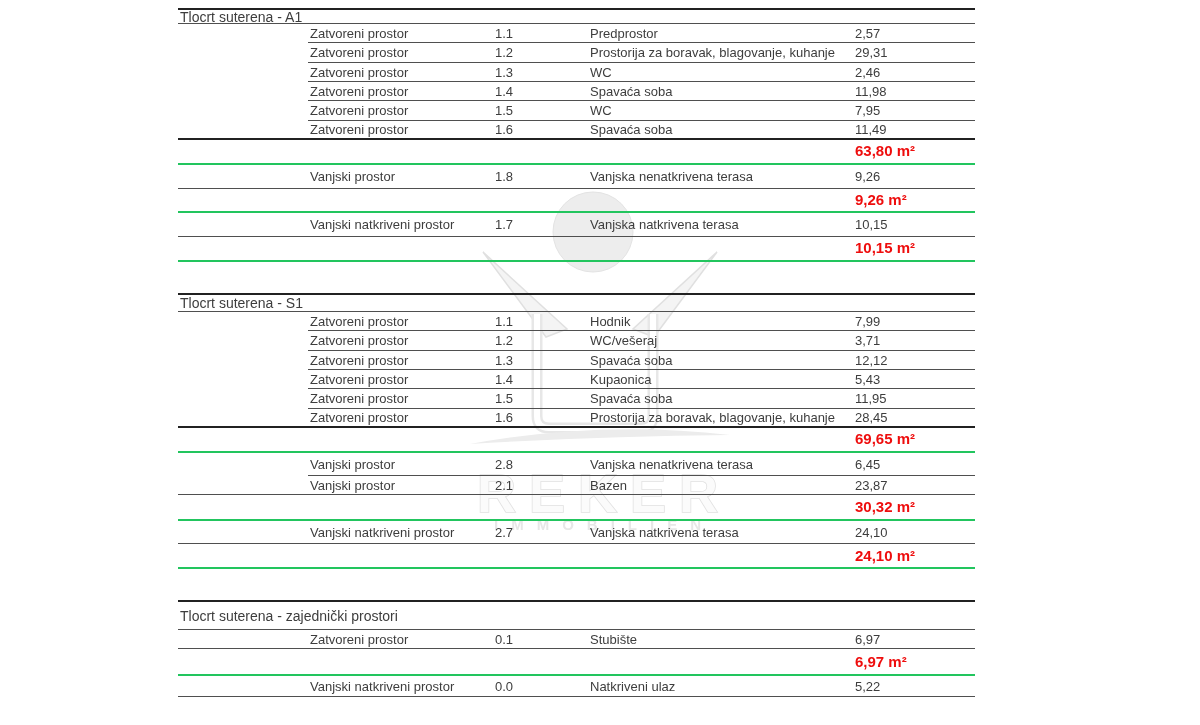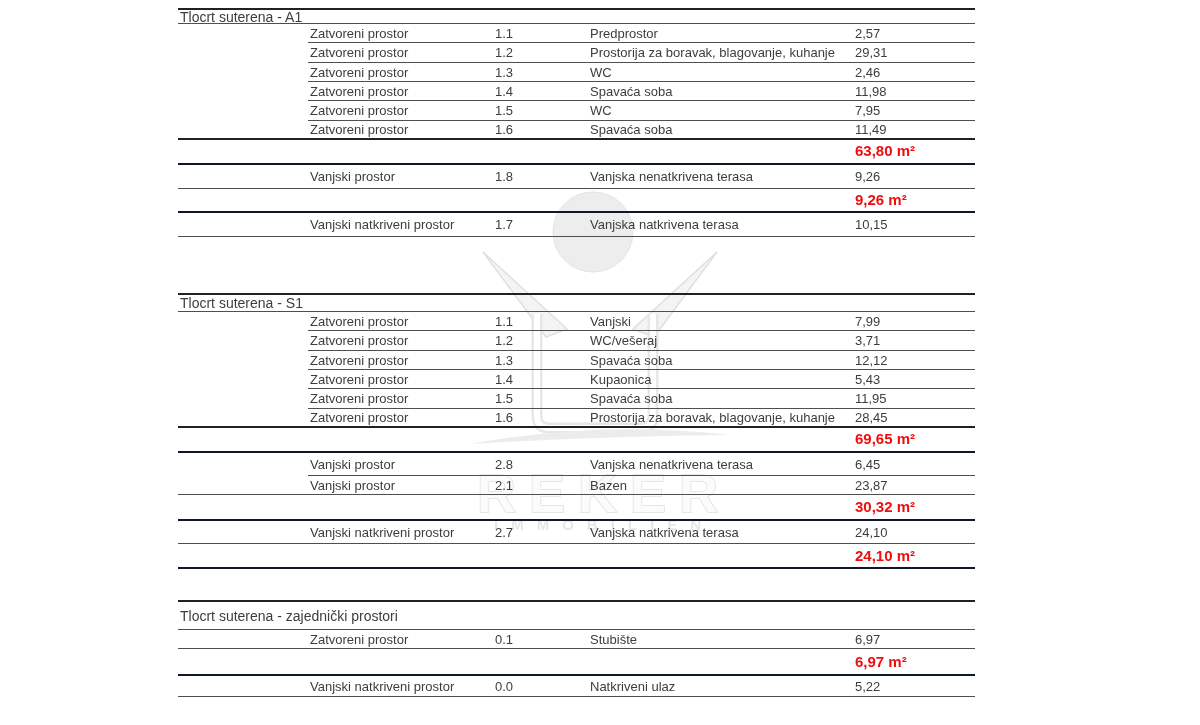--- a/index.html
+++ b/index.html
@@ -23,21 +23,21 @@
       font-size:13px;}
   .dr.indent{margin-left:130px;width:667px;}
   .dr.full{margin-left:0;width:797px;}
   .dr.thick{border-bottom:2px solid #212121;}
   .dr span{position:absolute;top:50%;transform:translateY(-50%);white-space:nowrap;}
   .dr.indent .c-type{left:2px}   .dr.indent .c-no{left:187px}
   .dr.indent .c-name{left:282px} .dr.indent .c-area{left:547px}
   .dr.full .c-type{left:132px}   .dr.full .c-no{left:317px}
   .dr.full .c-name{left:412px}   .dr.full .c-area{left:677px}
 
-  .trow{position:relative;box-sizing:border-box;border-bottom:2px solid #0f172a;width:797px;text-decoration:underline;}
+  .trow{position:relative;box-sizing:border-box;border-bottom:2px solid #22c55e;width:797px;text-decoration:underline;}
   .trow .c-total{position:absolute;left:677px;top:50%;transform:translateY(-52%);
                  font-weight:bold;font-size:15px;color:#ee0d0d;white-space:nowrap;}.h21{height:21px}.h23{height:23px}.h24{height:24px}
   .h25{height:25px}.h26{height:26px}.h27{height:27px}.h29{height:29px}
 </style>
 </head>
 <body>
 
 <div id="page">
 
   <svg id="wm" viewBox="0 0 296 368">
@@ -107,31 +107,34 @@
       <div class="trow h24">
         <span class="c-total">9,26 m²</span>
       </div>
 
       <div class="dr full h24">
         <span class="c-type">Vanjski natkriveni prostor</span>
         <span class="c-no">1.7</span>
         <span class="c-name">Vanjska natkrivena terasa</span>
         <span class="c-area">10,15</span>
       </div>
+      <div class="trow h25">
+        <span class="c-total">10,15 m²</span>
+      </div>
     </div>
 
     <div class="section" id="sec1">
       <div class="shead" style="height:17px">
         <span>Tlocrt suterena - S1</span>
       </div>
 
       <div class="dr indent">
         <span class="c-type">Zatvoreni prostor</span>
         <span class="c-no">1.1</span>
-        <span class="c-name">Vanjski</span>
+        <span class="c-name">Hodnik</span>
         <span class="c-area">7,99</span>
       </div>
       <div class="dr indent">
         <span class="c-type">Zatvoreni prostor</span>
         <span class="c-no">1.2</span>
         <span class="c-name">WC/vešeraj</span>
         <span class="c-area">3,71</span>
       </div>
       <div class="dr indent">
         <span class="c-type">Zatvoreni prostor</span>

